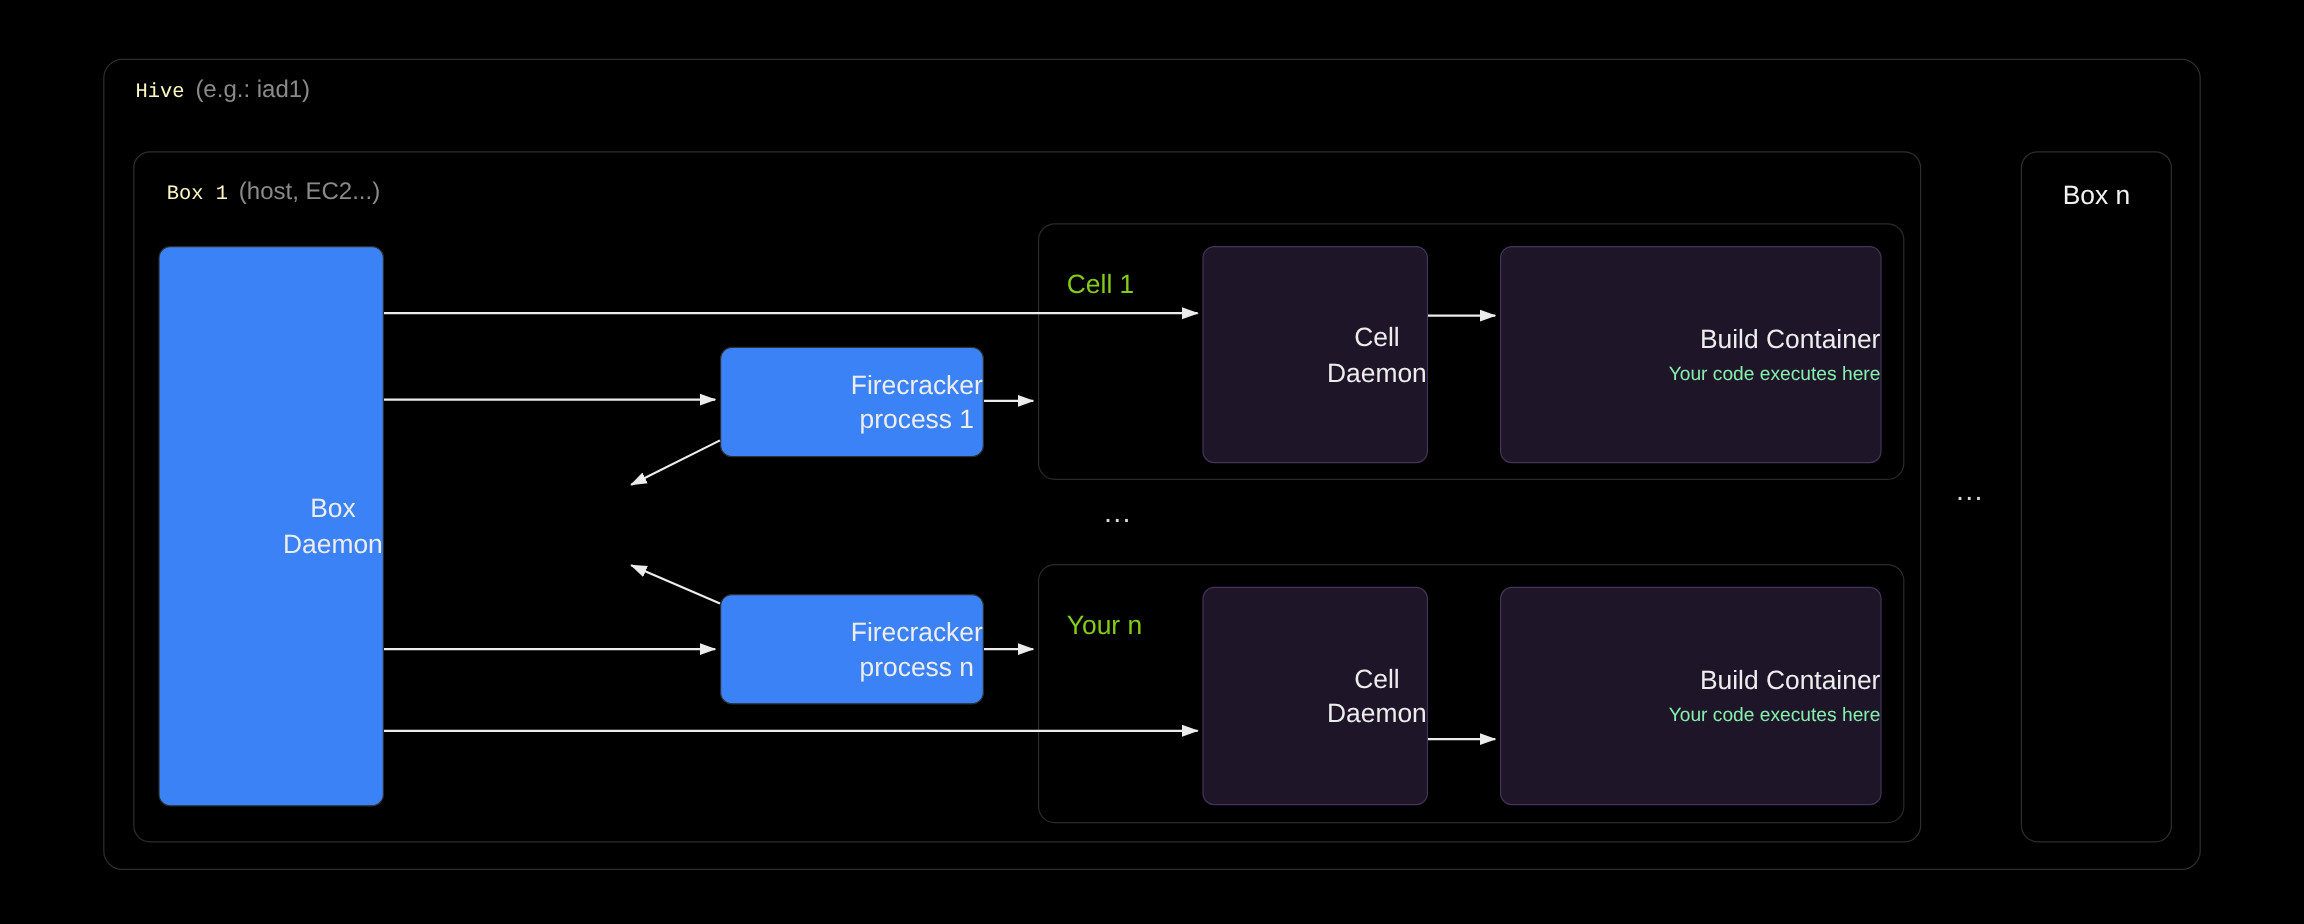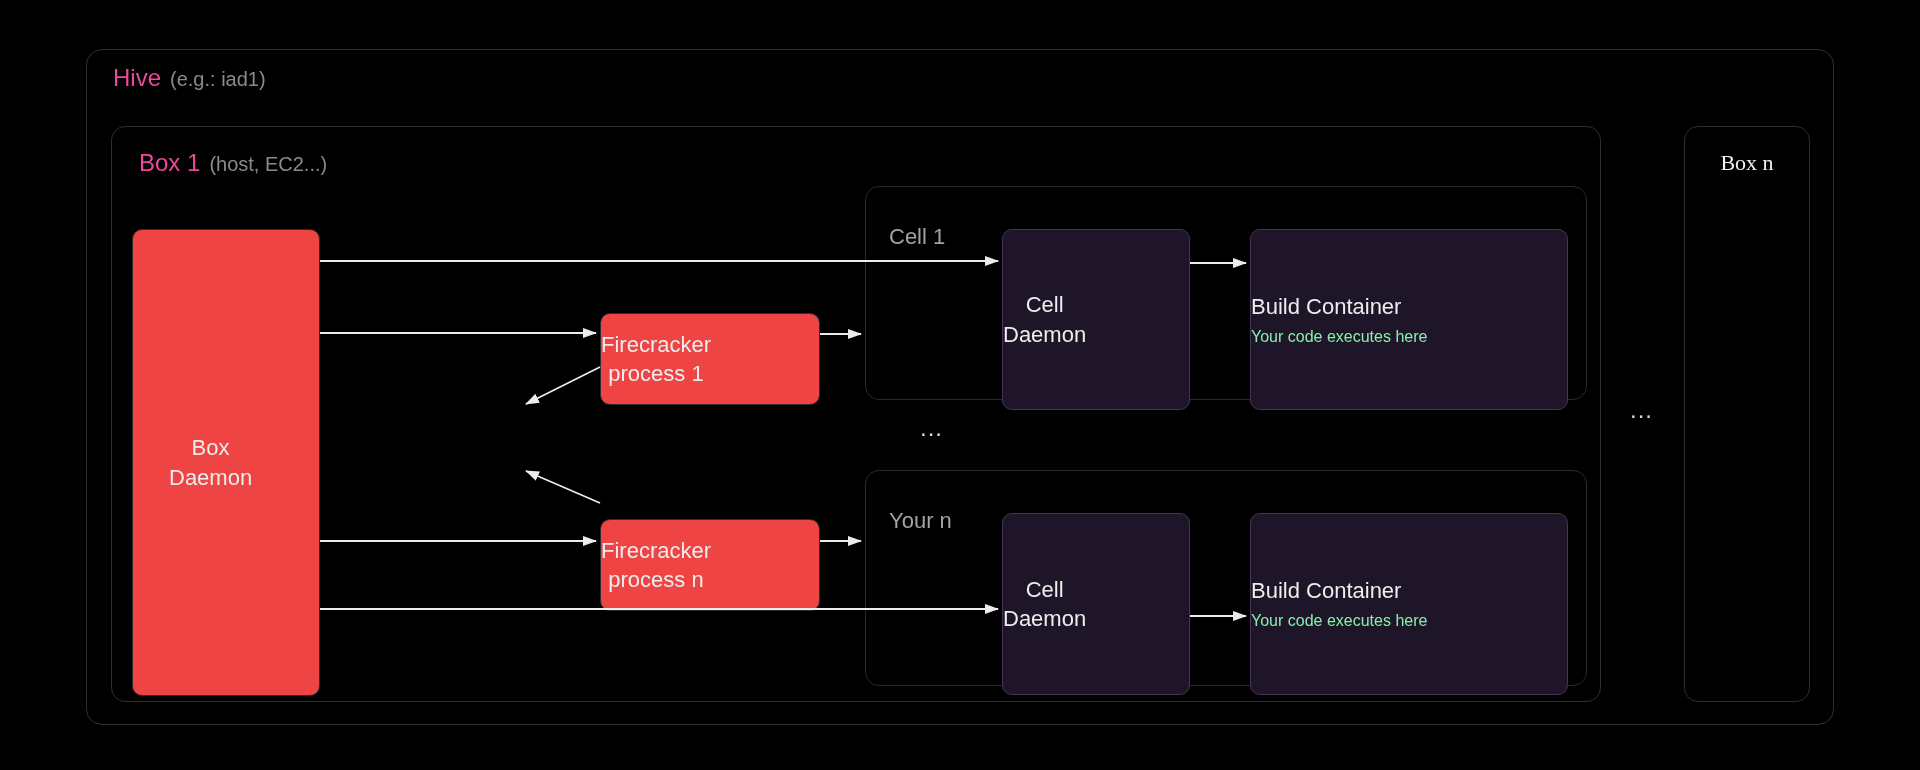--- a/index.html
+++ b/index.html
@@ -20,47 +20,46 @@
     background: transparent;
   }
   .frame.cell { border-radius: 14px; border-color: #2a2a2a; }
   .hdr {
     position: absolute;
     display: flex;
     align-items: baseline;
     gap: 9px;
     white-space: nowrap;
   }
-  .hdr .t { font-size: 24px; color: #ec4899; }
+  .hdr .t { font-size: 17px; color: #fef9c3; font-family: Liberation Mono, monospace; }
   .hdr .s { font-size: 20px; color: #8a8a8a; }
   .node {
     position: absolute;
     display: flex;
     flex-direction: column;
-    align-items: flex-start;
+    align-items: flex-end;
     justify-content: center;
     text-align: center;
     border-radius: 10px;
     font-size: 22px;
     line-height: 1.32;
     white-space: pre-line;
-    margin-top: 24px;
   }
-  .node.plain { background: #ef4444; border: 1px solid #2d2d2d; }
+  .node.plain { background: #3b82f6; border: 1px solid #2d2d2d; }
   .node.purple { background: #1e1628; border: 1px solid #453457; }
   .node .sub {
     font-size: 16px;
     color: #86efac;
     margin-top: 5px;
     white-space: nowrap;
   }
   .cell-label {
     position: absolute;
     font-size: 22px;
-    color: #a3a3a3;
+    color: #84cc16;
     white-space: nowrap;
   }
   .ellipsis {
     position: absolute;
     font-size: 24px;
     color: #d8d8d8;
     letter-spacing: 1px;
   }
   .boxn-label {
     position: absolute;
@@ -86,21 +85,21 @@
     <span class="s">(e.g.: iad1)</span>
   </div>
 
   <div class="frame" style="left:111px; top:126px; width:1490px; height:576px; border-radius:14px;"></div>
   <div class="hdr" style="left:139px; top:149px;">
     <span class="t">Box 1</span>
     <span class="s">(host, EC2...)</span>
   </div>
 
   <div class="frame" style="left:1684px; top:126px; width:126px; height:576px; border-radius:14px;"></div>
-  <div class="boxn-label" style="left:1684px; top:150px; width:126px;font-family:Liberation Serif, serif;">Box n</div>
+  <div class="boxn-label" style="left:1684px; top:150px; width:126px;">Box n</div>
 
   <div class="ellipsis" style="left:1630px; top:396px;">...</div>
 
   <div class="node plain" style="left:132px; top:205px; width:188px; height:467px;padding-left:36px;">
     <span>Box
 Daemon</span>
   </div>
 
 
   <div class="node plain" style="left:600px; top:289px; width:220px; height:92px;">

